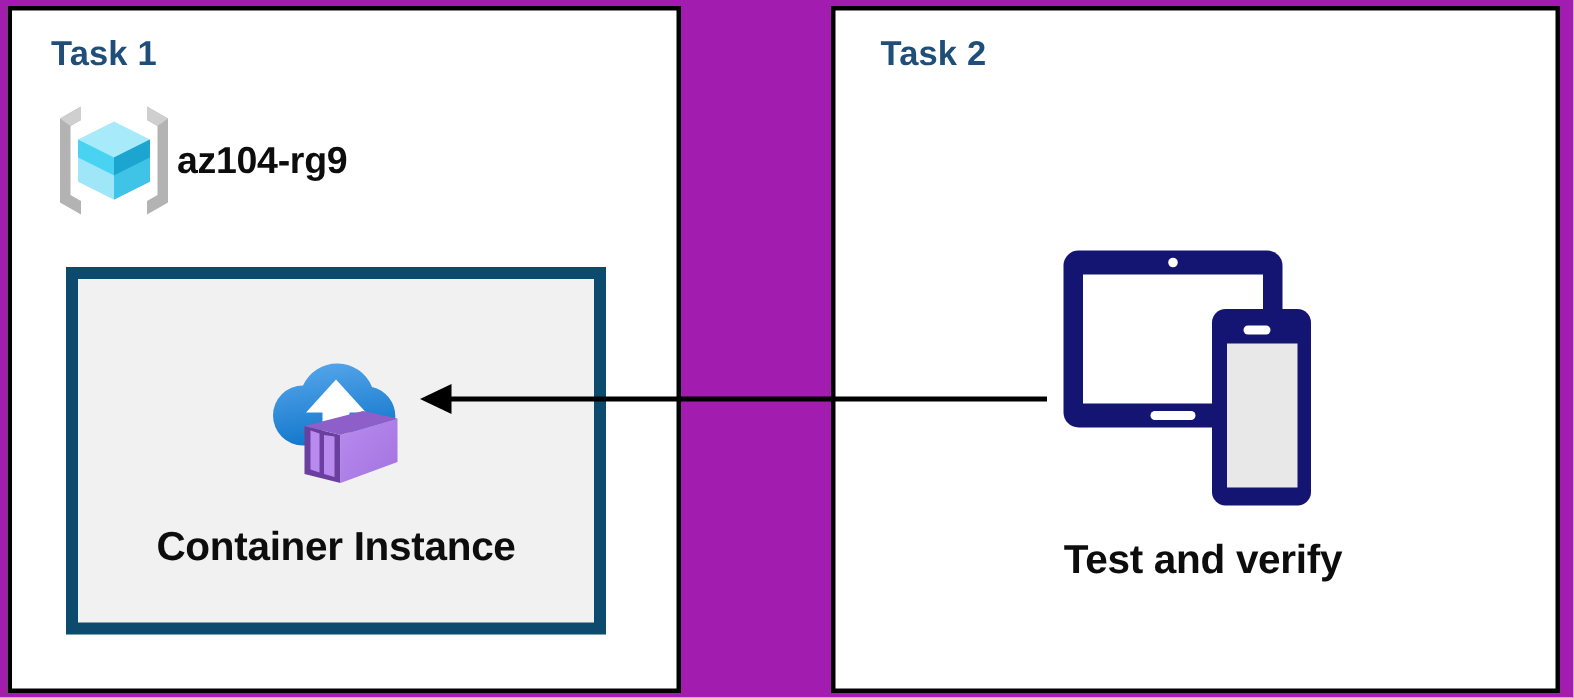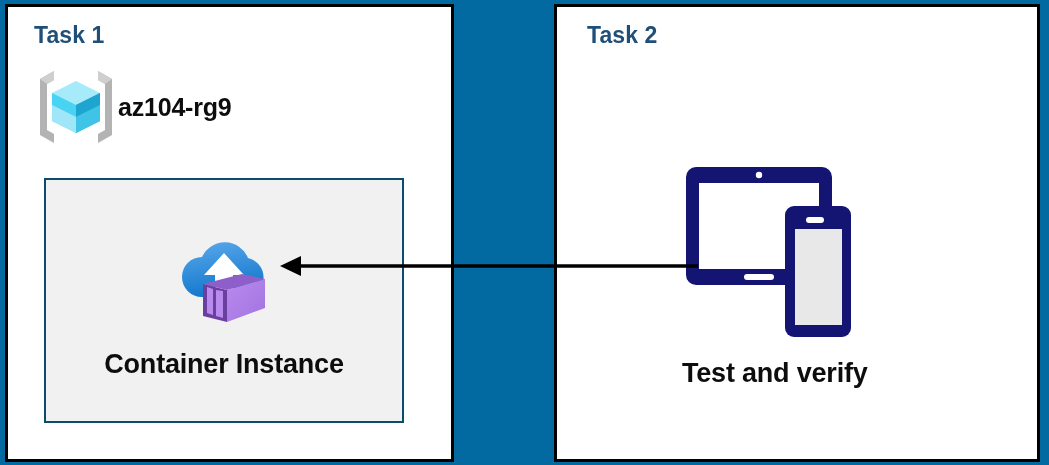--- a/index.html
+++ b/index.html
@@ -13,21 +13,21 @@
     height: 465px;
     font-family: "Liberation Sans", sans-serif;
     overflow: hidden;
     position: relative;
   }
 
   #canvas {
     position: relative;
     width: 1049px;
     height: 465px;
-    background: #0369a1;
+    background: #a21caf;
   }
 
   
   .panel {
     position: absolute;
     background: #ffffff;
     border: 3px solid #000000;
     box-sizing: border-box;
   }
   #panel-task1 {
@@ -72,21 +72,21 @@
   }
 
   
   #container-box {
     position: absolute;
     left: 36px;
     top: 171px;
     width: 360px;
     height: 245px;
     background: #F1F1F1;
-    border: 2px solid #0c4a6e;
+    border: 8px solid #0c4a6e;
     box-sizing: border-box;
     display: flex;
     flex-direction: column;
     align-items: center;
     justify-content: center;
   }
   #aci-icon {
     width: 104px;
     height: 96px;
     display: block;
@@ -102,20 +102,21 @@
   }
 
   
   #devices-group {
     position: absolute;
     left: 125px;
     top: 154px;
     width: 240px;
     display: flex;
     flex-direction: column;
+    align-items: center;
   }
   #devices-icon {
     width: 195px;
     height: 185px;
     display: block;
   }
   #devices-label {
     margin-top: 12px;
     font-size: 27px;
     font-weight: bold;

